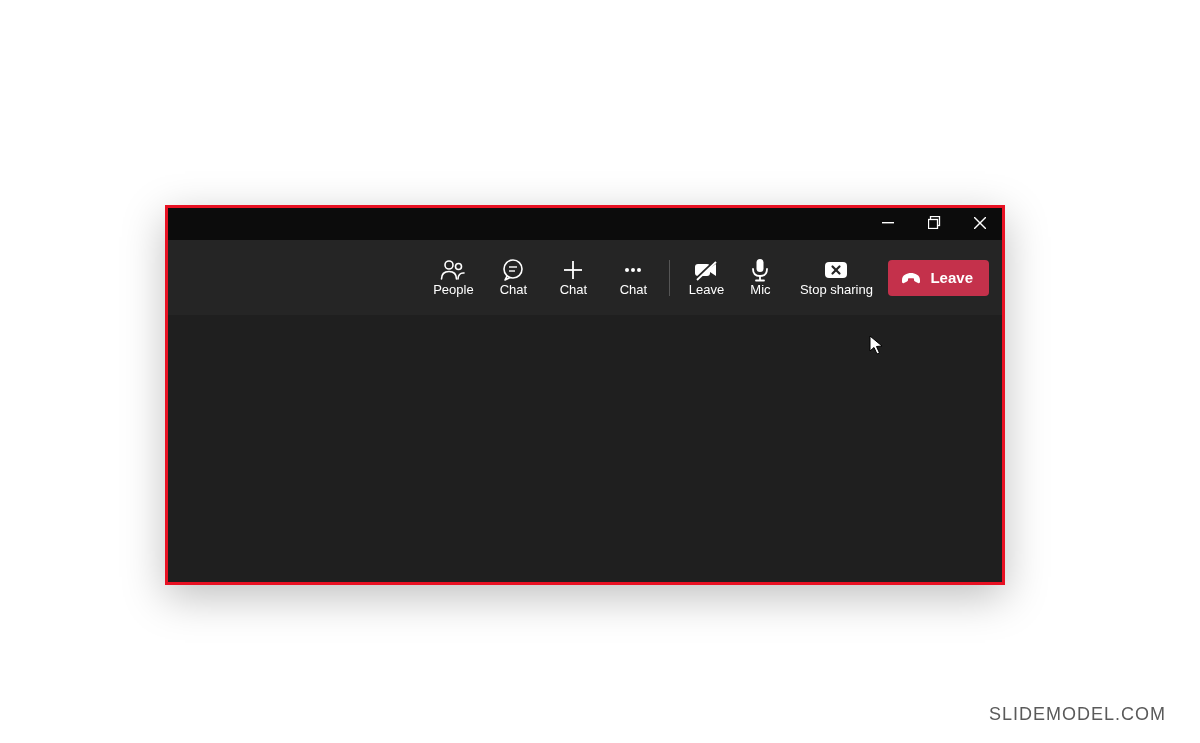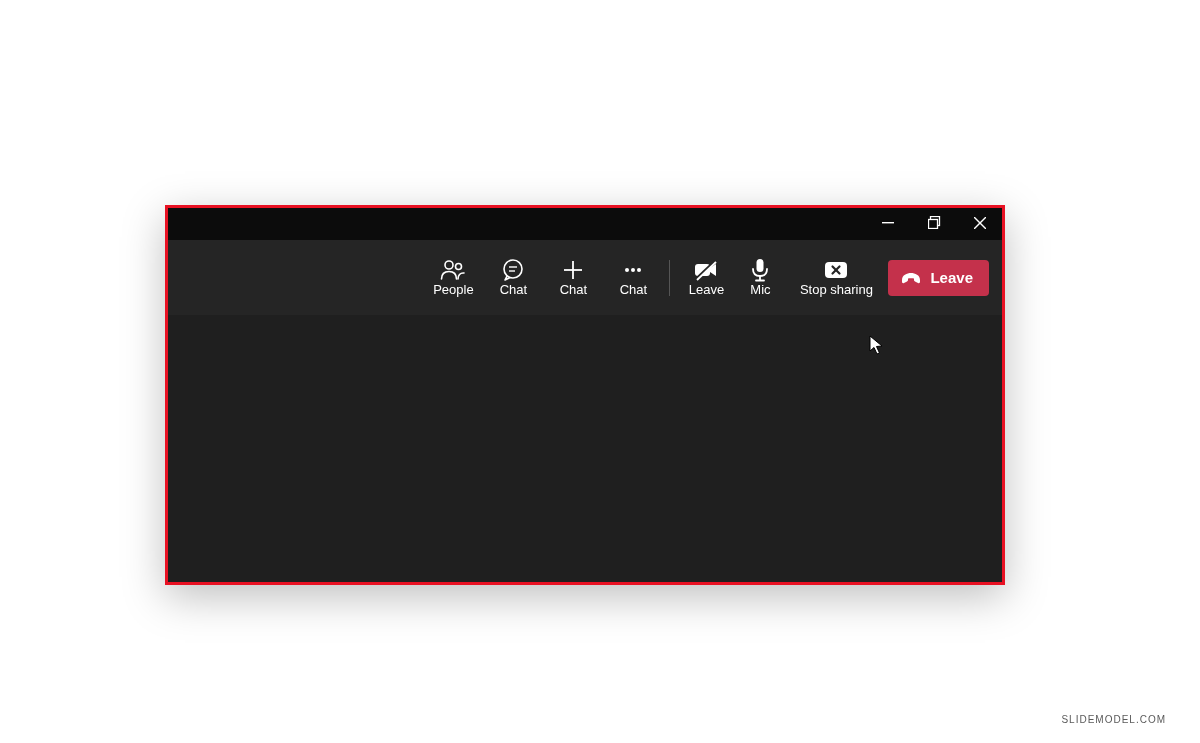--- a/index.html
+++ b/index.html
@@ -98,21 +98,21 @@
   .cursor {
     position: absolute;
     left: 869px;
     top: 335px;
     pointer-events: none;
   }
   .watermark {
     position: absolute;
     right: 34px;
     bottom: 18px;
-    font-size: 10px;
+    font-size: 18px;
     letter-spacing: 1px;
     color: #5a5a5a;
   }
   svg { display: block; }
 </style>
 </head>
 <body>
 
 <div class="frame">
 

